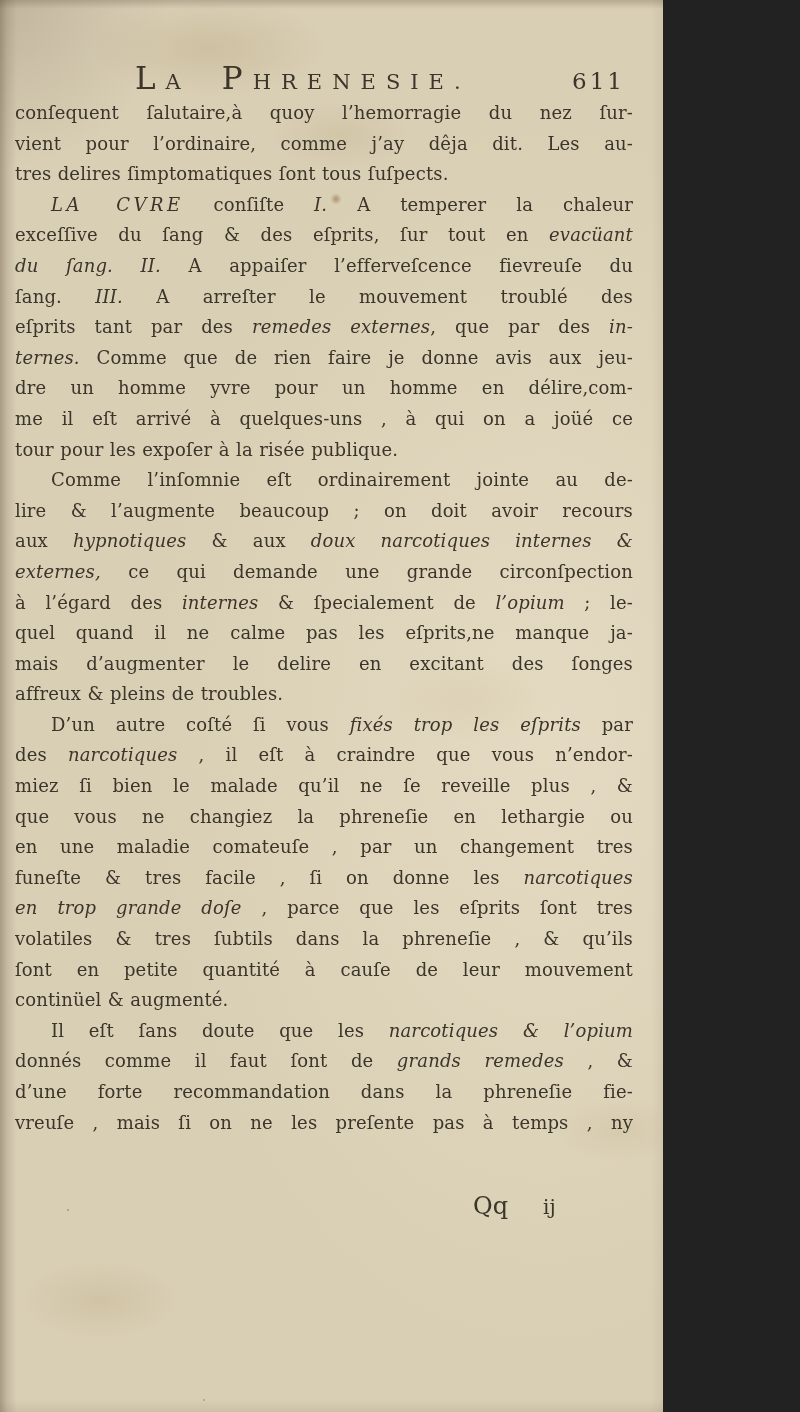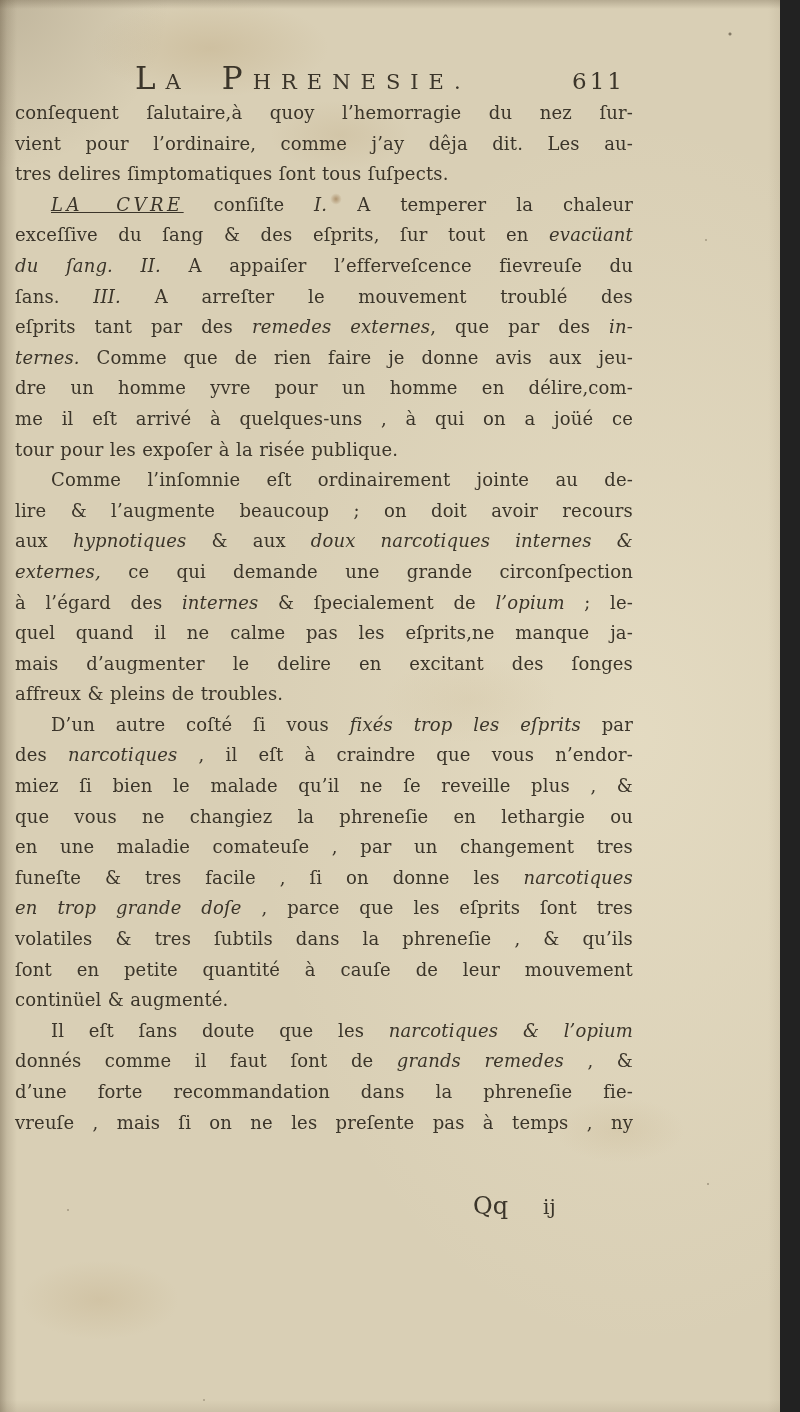--- a/index.html
+++ b/index.html
@@ -1,18 +1,18 @@
 <!DOCTYPE html>
 <html><head>
 <meta charset="utf-8">
 <style>
   html,body{margin:0;padding:0;background:#222;}
   .scan{
     position:relative;
-    width:780px;height:1412px;
+    width:663px;height:1412px;
     overflow:hidden;
     font-family:"DejaVu Serif", serif;
     color:#3b352a;
     background-color:#d9cfb5;
     background-image:
       
       radial-gradient(circle 3px at 730px 34px, rgba(58,48,34,.8), rgba(58,48,34,0) 72%),
       radial-gradient(circle 2px at 706px 240px, rgba(70,58,40,.55), rgba(70,58,40,0) 72%),
       radial-gradient(circle 2px at 708px 1184px, rgba(70,58,40,.6), rgba(70,58,40,0) 72%),
       radial-gradient(circle 2px at 68px 1210px, rgba(70,58,40,.55), rgba(70,58,40,0) 72%),
@@ -43,21 +43,21 @@
   .head-title .w2{margin-left:16px;}
   .folio{margin-left:auto;margin-right:8px;font-size:23px;letter-spacing:3px;}
   .textblock{
     position:absolute;left:15px;top:98px;width:618px;
     font-size:18px;line-height:30.6px;letter-spacing:.15px;word-spacing:.5px;
   }
   .line{text-align:justify;text-align-last:justify;height:30.6px;}
   .line.no-j{text-align:right;text-align-last:left;}
   .line.indent{padding-left:36px;}
   .it{font-style:italic;}
-  .spaced{letter-spacing:3.5px;text-decoration:underline;}
+  .spaced{letter-spacing:3.5px;}
   .signature{position:absolute;left:473px;top:1192px;font-size:24px;}
   .signature .sig-ij{margin-left:35px;font-size:20px;}
 </style>
 </head>
 <body>
 
 <div class="scan">
 
   <header class="running-head">
     <div class="head-title">
@@ -67,21 +67,21 @@
     <div class="folio">611</div>
   </header>
 
   <main class="textblock" id="textblock">
       <div class="line"><span class="">conſequent ſalutaire,à quoy l’hemorragie du nez ſur-</span></div>
       <div class="line"><span class="">vient pour l’ordinaire, comme j’ay dêja dit. Les au-</span></div>
       <div class="line no-j"><span class="">tres delires ſimptomatiques ſont tous ſuſpects.</span></div>
       <div class="line indent"><span class="it spaced">LA CVRE</span><span class=""> conſiſte </span><span class="it">I.</span><span class=""> A temperer la chaleur</span></div>
       <div class="line"><span class="">exceſſive du ſang &amp; des eſprits, ſur tout en </span><span class="it">evacüant</span></div>
       <div class="line"><span class="it">du ſang. II.</span><span class=""> A appaiſer l’efferveſcence fievreuſe du</span></div>
-      <div class="line"><span class="">ſans. </span><span class="it">III.</span><span class=""> A arreſter le mouvement troublé des</span></div>
+      <div class="line"><span class="">ſang. </span><span class="it">III.</span><span class=""> A arreſter le mouvement troublé des</span></div>
       <div class="line"><span class="">eſprits tant par des </span><span class="it">remedes externes</span><span class="">, que par des </span><span class="it">in-</span></div>
       <div class="line"><span class="it">ternes.</span><span class=""> Comme que de rien faire je donne avis aux jeu-</span></div>
       <div class="line"><span class="">dre un homme yvre pour un homme en délire,com-</span></div>
       <div class="line"><span class="">me il eſt arrivé à quelques-uns , à qui on a joüé ce</span></div>
       <div class="line no-j"><span class="">tour pour les expoſer à la risée publique.</span></div>
       <div class="line indent"><span class="">Comme l’inſomnie eſt ordinairement jointe au de-</span></div>
       <div class="line"><span class="">lire &amp; l’augmente beaucoup ; on doit avoir recours</span></div>
       <div class="line"><span class="">aux </span><span class="it">hypnotiques</span><span class=""> &amp; aux </span><span class="it">doux narcotiques internes &amp;</span></div>
       <div class="line"><span class="it">externes,</span><span class=""> ce qui demande une grande circonſpection</span></div>
       <div class="line"><span class="">à l’égard des </span><span class="it">internes</span><span class=""> &amp; ſpecialement de </span><span class="it">l’opium</span><span class=""> ; le-</span></div>

